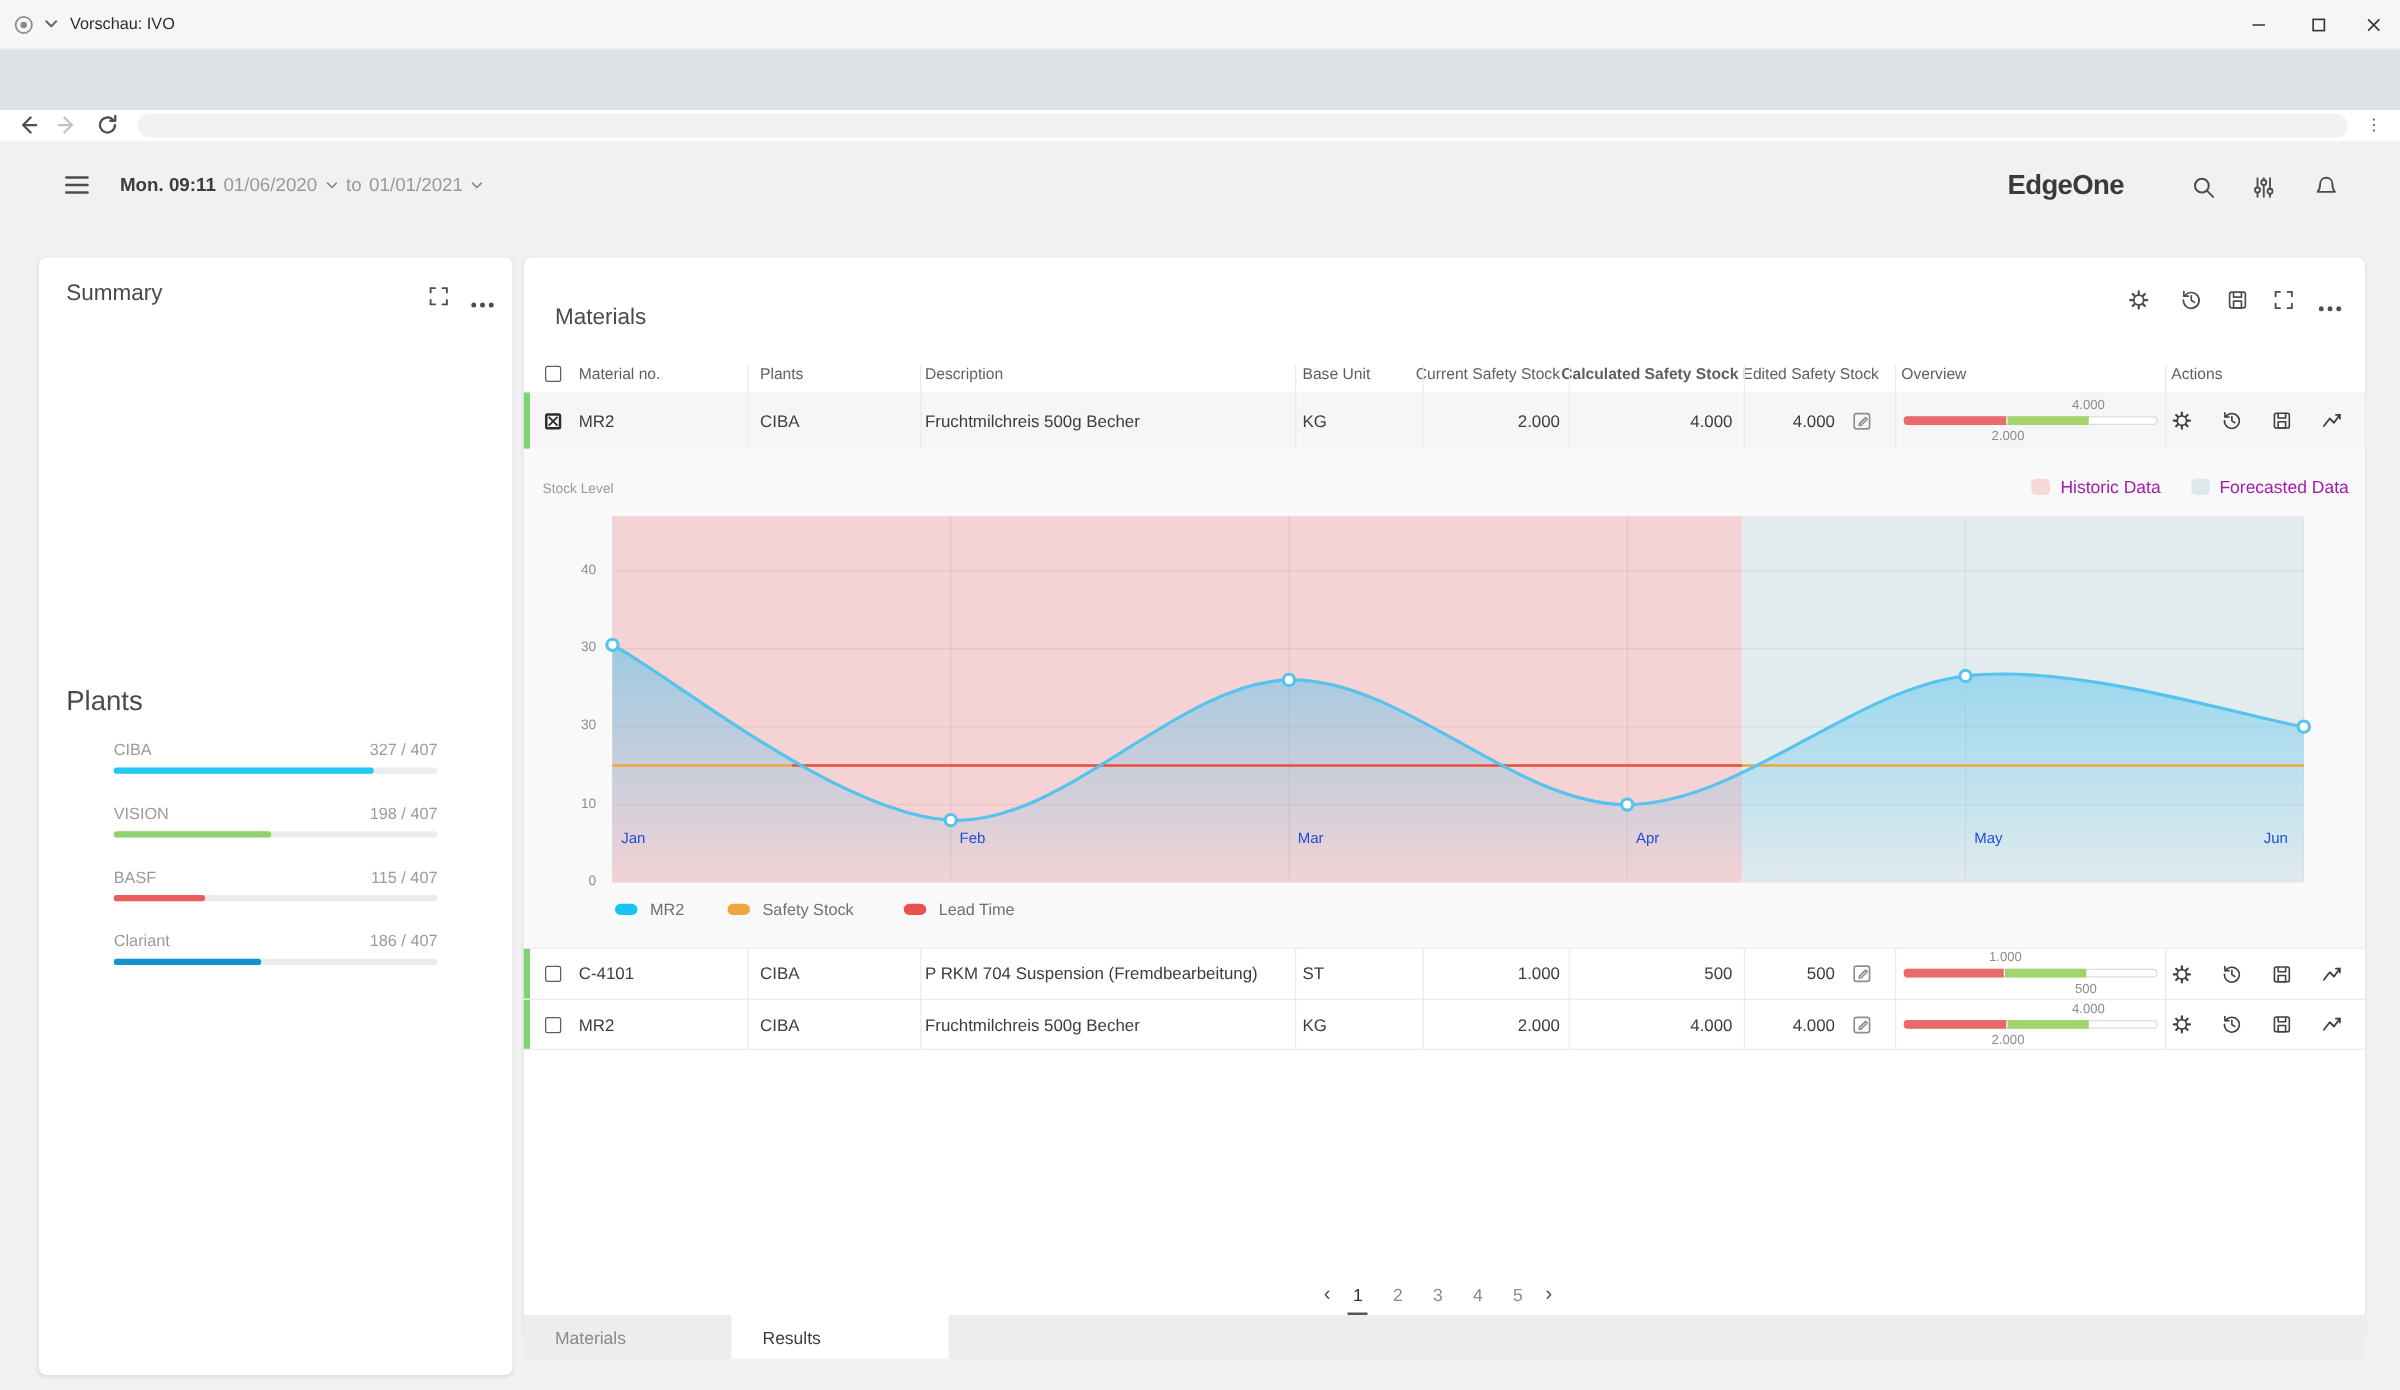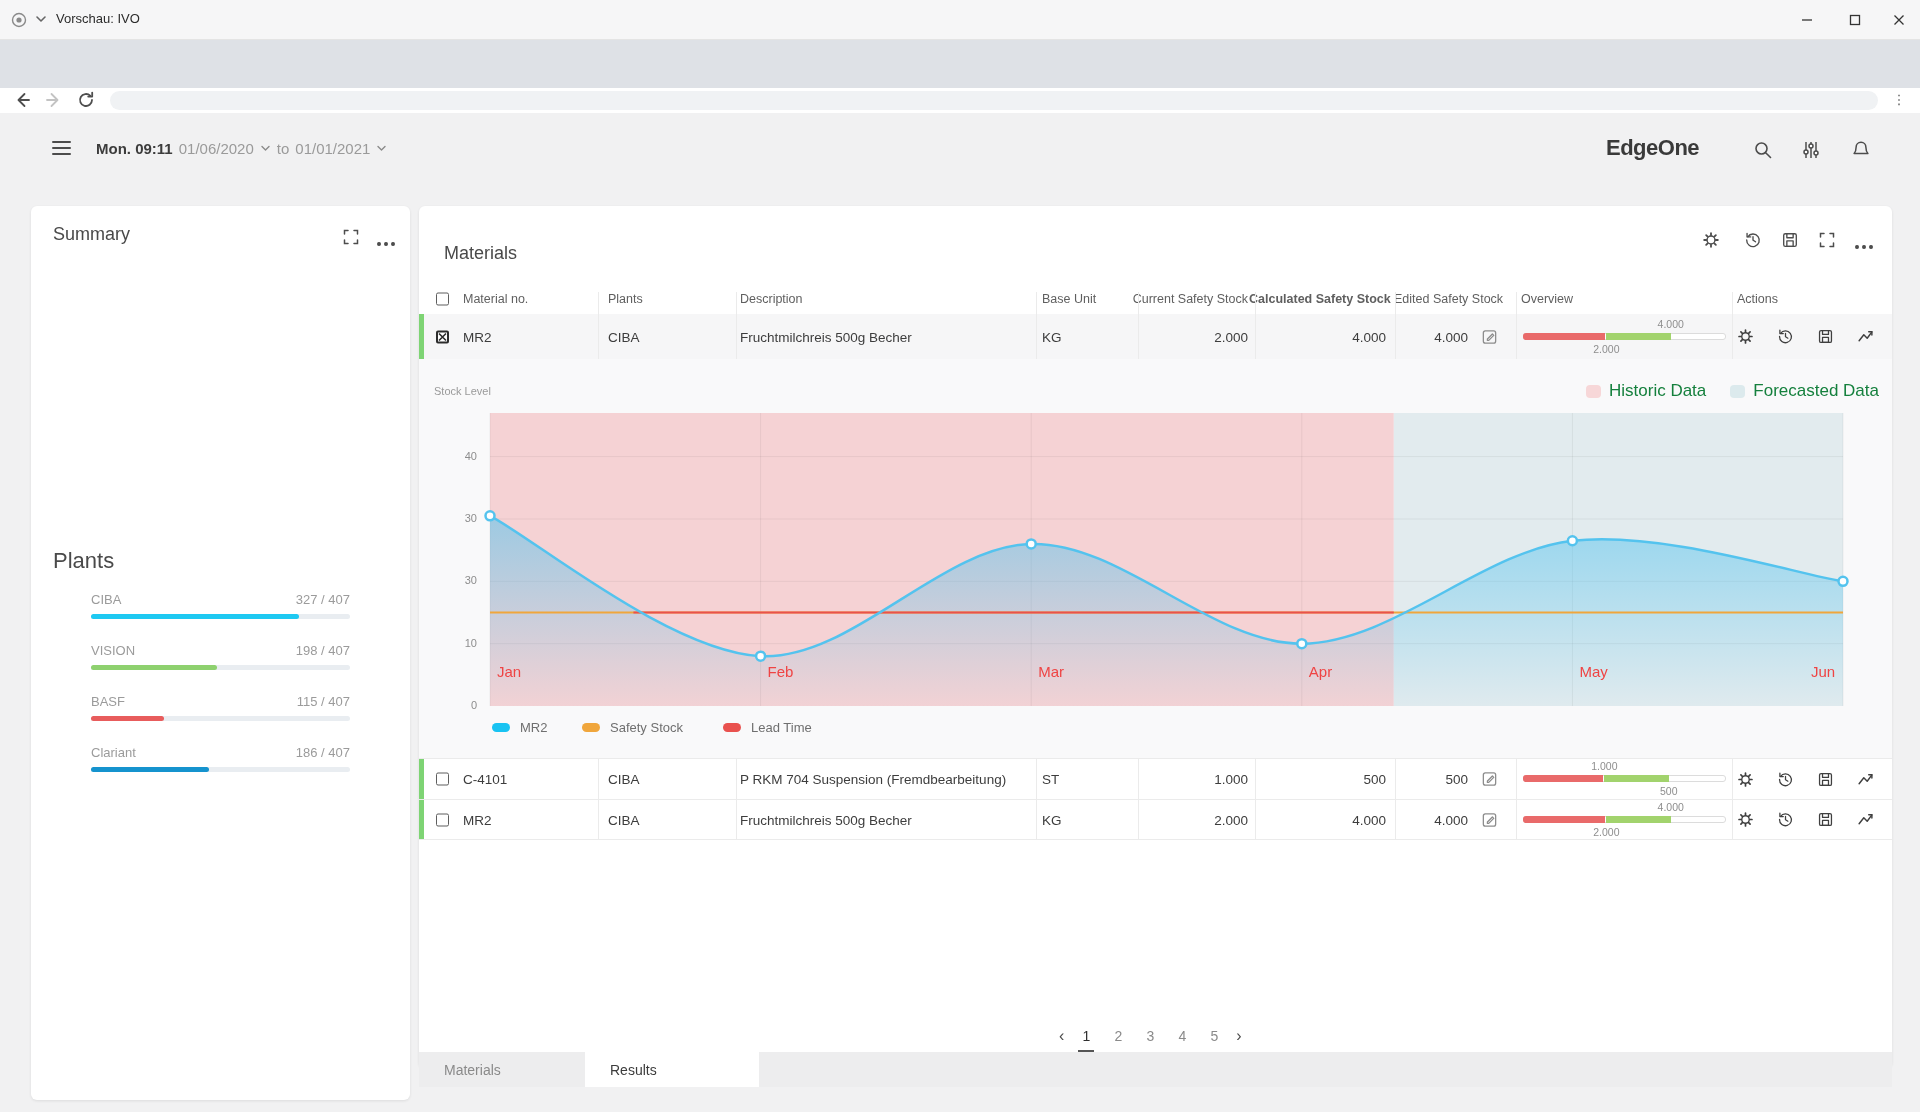--- a/index.html
+++ b/index.html
@@ -76,26 +76,26 @@
   .edit-ic { position:absolute; left:1062px; top:50%; transform:translateY(-50%); width:17px; height:17px; color:#8d8d8d; }
   .ovbar { position:absolute; left:1104px; top:50%; margin-top:-4px; width:203px; height:7px; border:1px solid #dcdcdc; border-radius:3px; background:#fff; }
   .ovbar .seg { position:absolute; top:-1px; height:7px; }
   .ovbar .lbl { position:absolute; font-size:10.5px; color:#8e8e8e; transform:translateX(-50%); white-space:nowrap; }
   .row-actions { position:absolute; left:1309px; top:0; bottom:0; width:160px; display:flex; align-items:center; gap:23px; padding-left:9px; color:#3f3f3f; }
   .row-actions svg { width:17px; height:17px; }
 
   
   .chart-section { position:absolute; left:0; top:153px; width:1473px; height:399px; background:#f9f9fa; }
   .stock-label { position:absolute; left:15px; top:26px; font-size:11px; color:#9a9a9a; }
-  .region-legend { position:absolute; right:13px; top:22px; display:flex; gap:24px; align-items:center; font-size:17px; color:#15803d; }
+  .region-legend { position:absolute; right:13px; top:22px; display:flex; gap:24px; align-items:center; font-size:14px; color:#a21caf; }
   .region-legend .sw { width:15px; height:13px; border-radius:4px; display:inline-block; margin-right:8px; vertical-align:-2px; }
   .plot { position:absolute; left:71px; top:54px; width:1353px; height:293px; }
   .plot svg { overflow:visible; display:block; }
   .ytick { position:absolute; left:0; width:58px; text-align:right; font-size:11px; color:#8d8d8d; height:14px; }
-  .xtick { position:absolute; font-size:15px; color:#ef4444; height:16px; }
+  .xtick { position:absolute; font-size:12px; color:#1d4ed8; height:16px; }
   .series-legend { position:absolute; left:73px; top:361px; display:flex; align-items:center; font-size:13px; color:#6f6f6f; }
   .series-legend .pill { width:18px; height:9px; border-radius:5px; display:inline-block; }
   .series-legend .itm { display:flex; align-items:center; gap:10px; }
 
   
   .pagination { position:absolute; left:640px; top:818px; display:flex; align-items:center; gap:12px; font-size:14px; color:#8a8a8a; }
   .pagination .pg { width:20px; text-align:center; padding:4px 0; position:relative; }
   .pagination .pg.active { color:#2f2f2f; }
   .pagination .pg.active:after { content:""; position:absolute; left:2px; right:2px; bottom:-4px; height:2px; background:#555; }
   .pagination .arrow { font-size:16px; color:#4c4c4c; }

